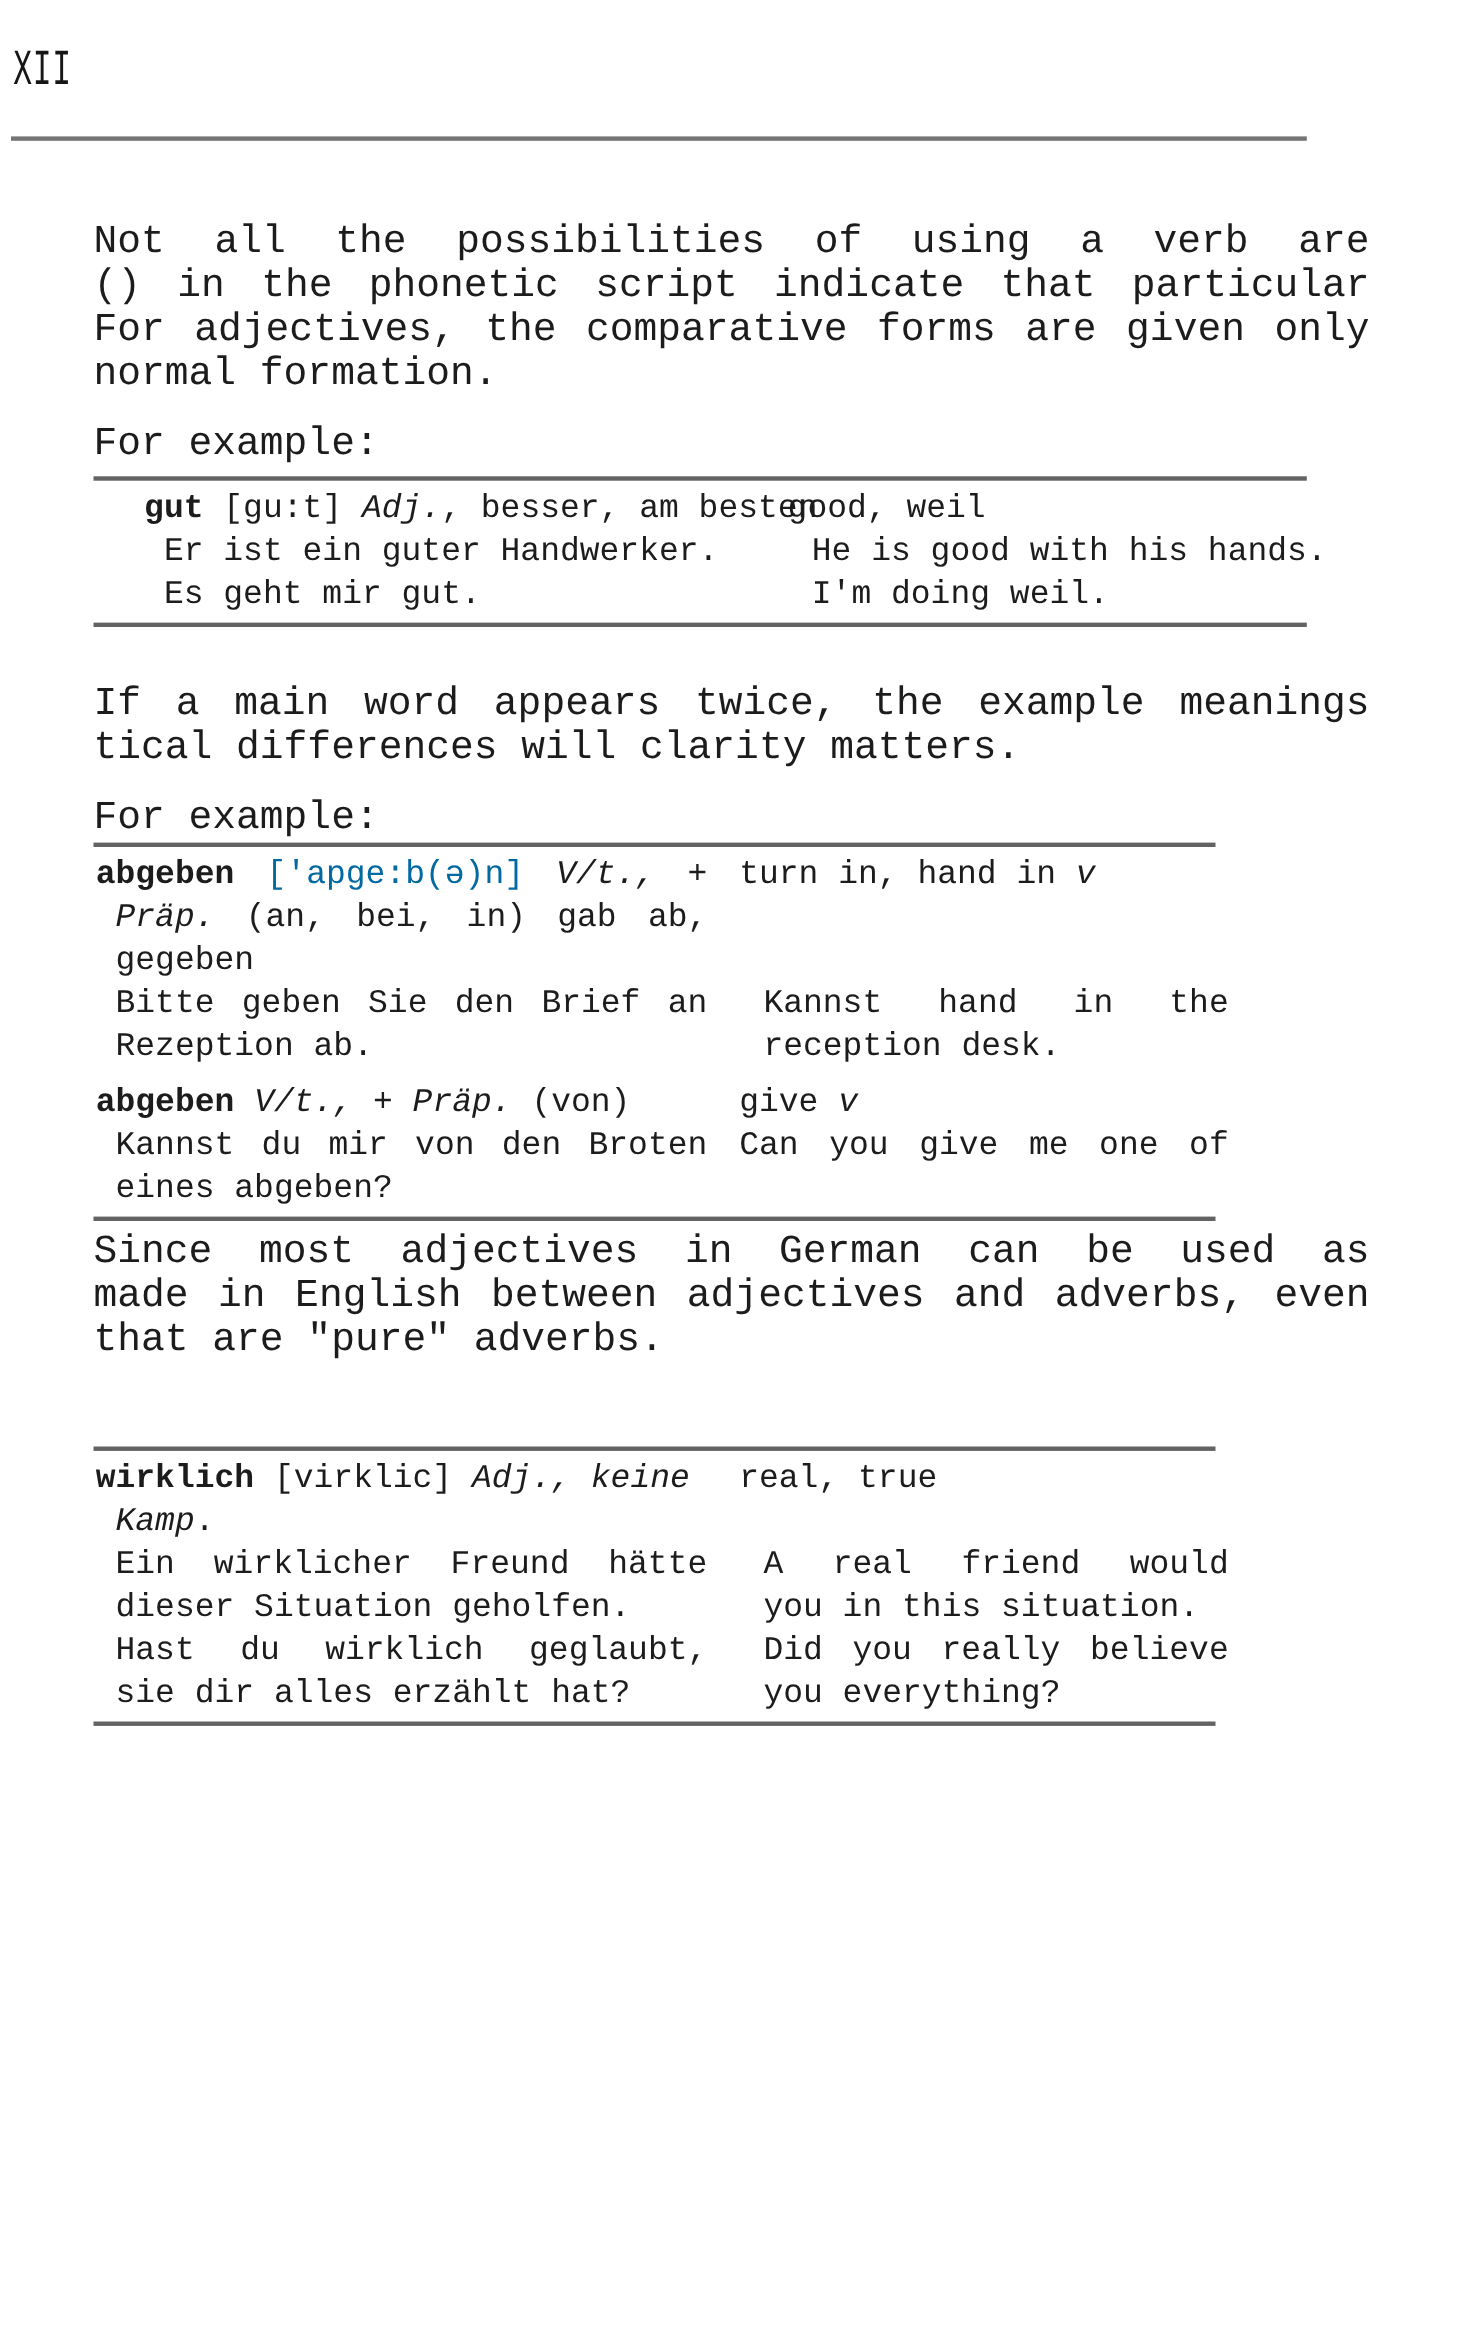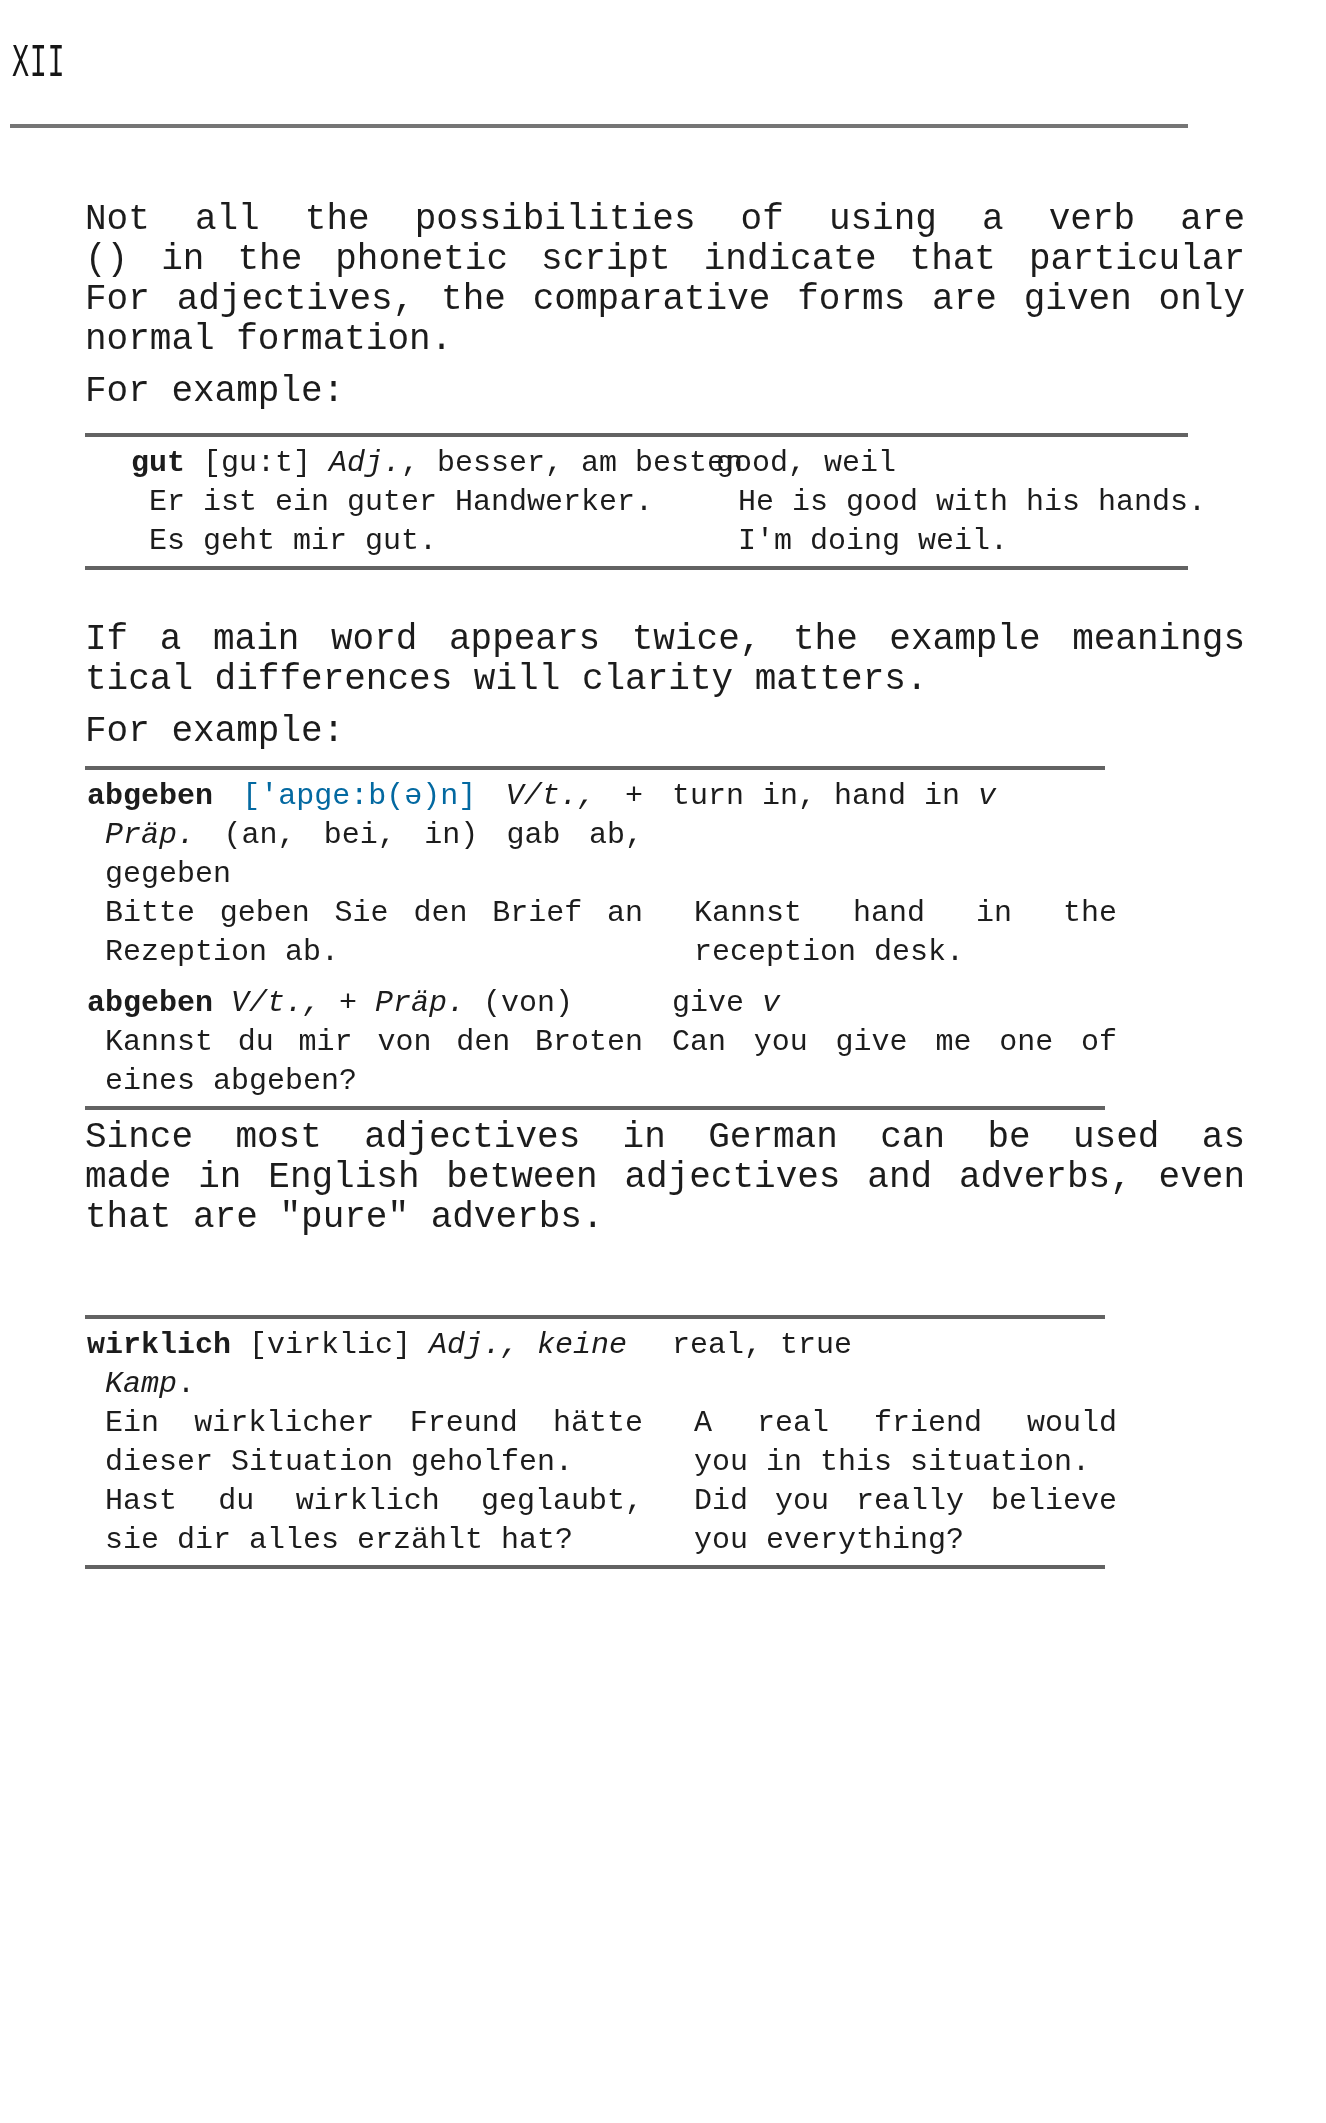--- a/index.html
+++ b/index.html
@@ -17,21 +17,21 @@
     transform:scaleX(0.62);transform-origin:left top;
     color:#161616;
   }
   .top-rule{
     position:absolute;left:10px;top:124px;
     width:1178px;height:4px;background:#757575;
   }
   .para{position:absolute;left:85px;width:1160px;}
   .pline{height:40px;line-height:40px;font-size:36px;white-space:nowrap;}
   .pline.just{white-space:normal;text-align:justify;text-align-last:justify;overflow:hidden;}
-  .pline.gap{margin-top:12px;}
+  .pline.gap{margin-top:24px;}
   .p-intro{top:200px;}
   .p-twice{top:620px;}
   .p-adverbs{top:1118px;}
 
   .entry-group{position:absolute;left:85px;}
   .g0{top:433px;width:1103px;}
   .g1{top:766px;width:1020px;}
   .g2{top:1273px;width:1020px;margin-top:42px;}
   .hrule{width:100%;height:4px;background:#636363;}
   .entry{position:relative;}

